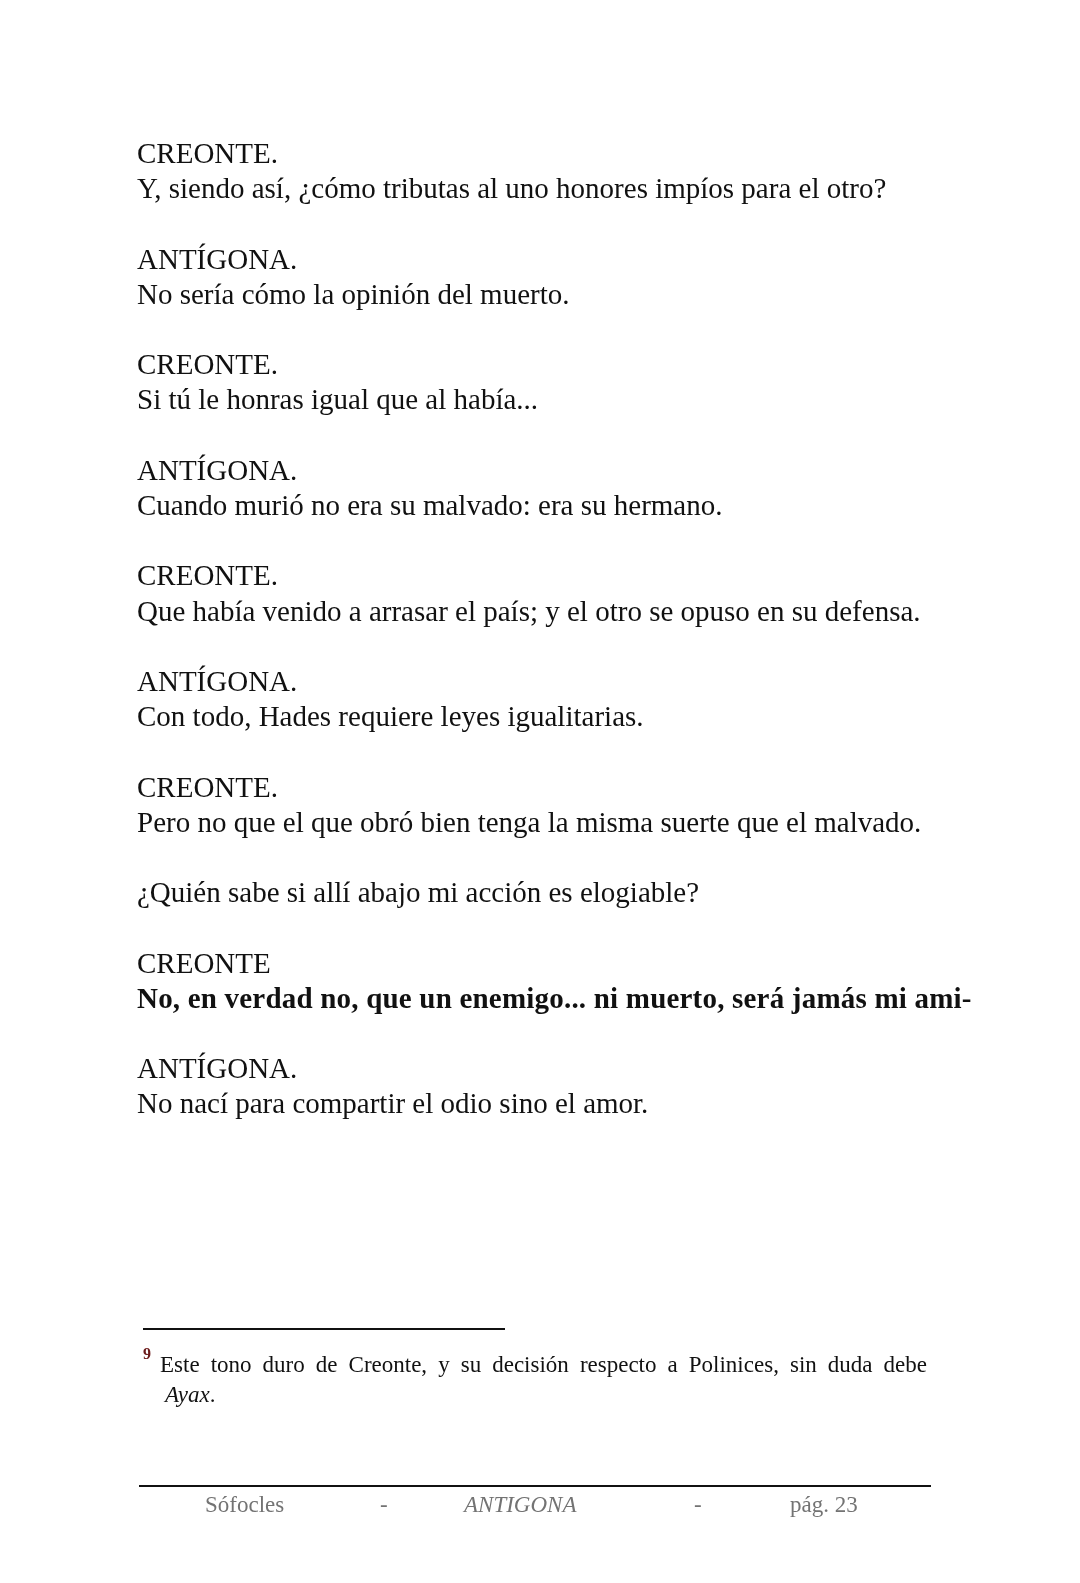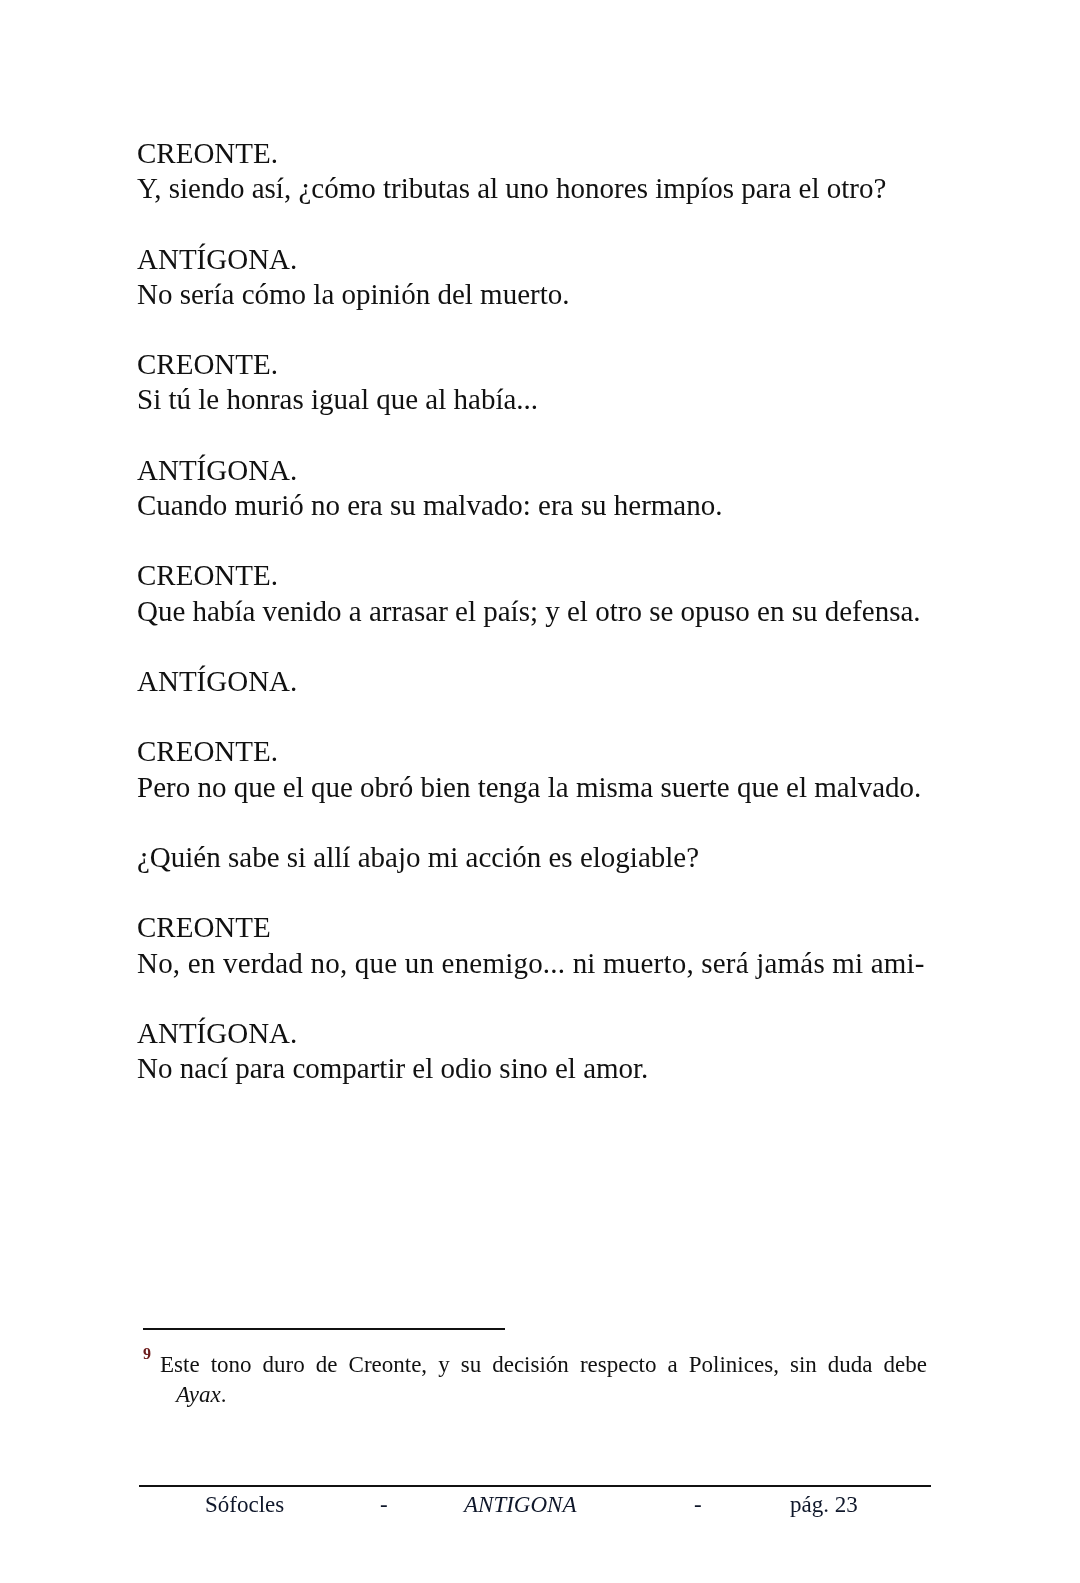--- a/index.html
+++ b/index.html
@@ -80,38 +80,37 @@
       text-align: justify;
       text-align-last: justify;
     }
     .footnote .fn-mid {
       display: block;
       text-align: justify;
       text-align-last: justify;
     }
     .footnote em {
       font-style: italic;
-      margin-left: 11px;
     }
     .footer-rule {
       position: absolute;
       left: 139px;
       top: 1485px;
       width: 792px;
       height: 0;
       border-top: 2px solid #111111;
     }
     .footer {
       position: absolute;
       left: 139px;
       top: 1490px;
       width: 792px;
       height: 32px;
       font-size: 23px;
-      color: #0f172a;
+      color: #737373;
     }
     .footer span {
       position: absolute;
       top: 0;
       line-height: 30px;
       white-space: nowrap;
     }
     .footer .f-author { left: 66px; }
     .footer .f-sep1 { left: 241px; }
     .footer .f-title { left: 325px; font-style: italic; }
@@ -145,34 +144,35 @@
       <span class="line">Cuando murió no era su malvado: era su hermano.</span>
     </div>
 
     <div class="speech">
       <span class="speaker">CREONTE.</span>
       <span class="line">Que había venido a arrasar el país; y el otro se opuso en su defensa.</span>
     </div>
 
     <div class="speech">
       <span class="speaker">ANTÍGONA.</span>
+      <span class="line">Con todo, Hades requiere leyes igualitarias.</span>
     </div>
 
     <div class="speech">
       <span class="speaker">CREONTE.</span>
       <span class="line">Pero no que el que obró bien tenga la misma suerte que el malvado.</span>
     </div>
 
     <div class="speech">
       <span class="line">¿Quién sabe si allí abajo mi acción es elogiable?</span>
     </div>
 
     <div class="speech">
       <span class="speaker">CREONTE</span>
-      <span class="line" style="letter-spacing:0.2px;">No, en verdad no, que un enemigo... ni muerto, será jamás mi ami-</span>
+      <span class="line" style="letter-spacing:0.2px;font-weight:bold;">No, en verdad no, que un enemigo... ni muerto, será jamás mi ami-</span>
     </div>
 
     <div class="speech">
       <span class="speaker">ANTÍGONA.</span>
       <span class="line">No nací para compartir el odio sino el amor.</span>
     </div>
 
   </div>
 
   <div class="fn-rule"></div>

